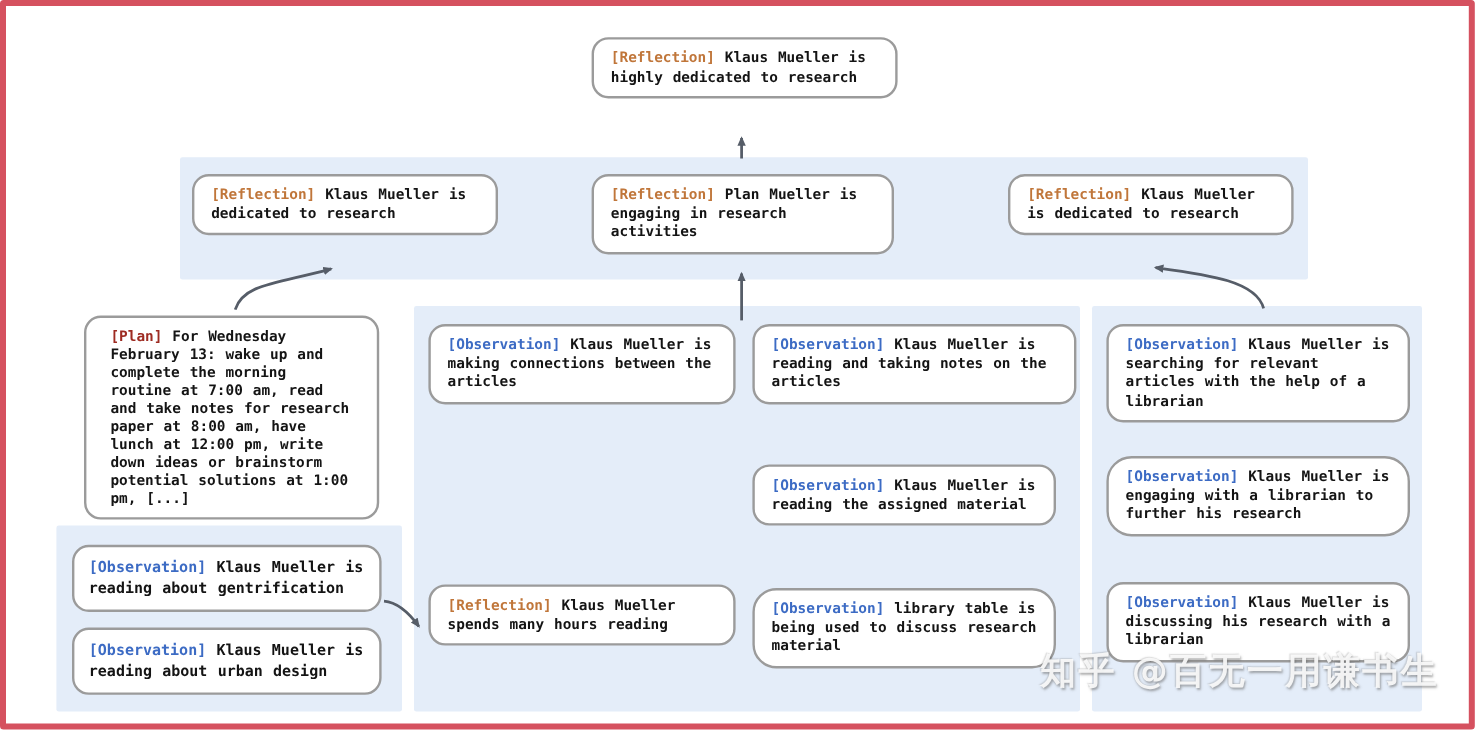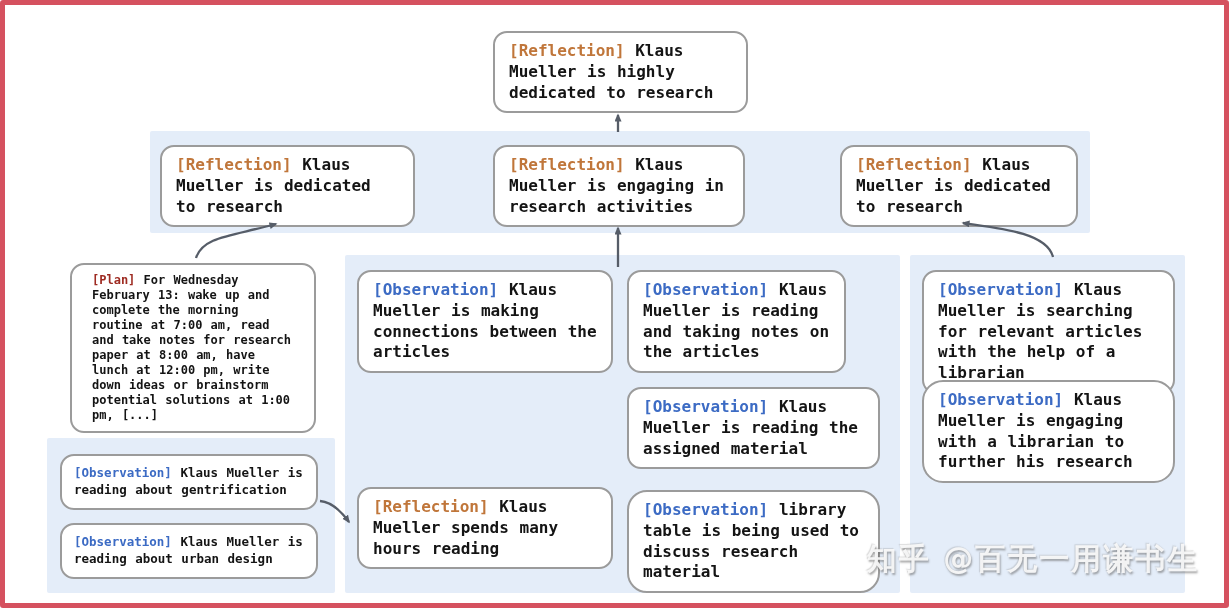--- a/index.html
+++ b/index.html
@@ -8,21 +8,21 @@
     position:absolute; left:0; top:0; width:1229px; height:608px;
     border:5px solid #d5515f; border-radius:3px; background:#ffffff; overflow:hidden;
   }
   .band {
     position:absolute; background:#e4edf9; border-radius:2px;
   }
   .node {
     position:absolute; background:#ffffff;
     border:2px solid #9b9b9b; border-radius:14px;
     padding:8px 14px; color:#141414; font-weight:bold;
-    font-size:16px; line-height:1.3; word-spacing:1px;
+    font-size:12px; line-height:1.3; word-spacing:1px;
   }
   .node.sm { font-size:12.5px; padding:9px 12px; line-height:1.35; }
   .node.xs { font-size:12px; padding:8px 20px; line-height:1.25; }
   .tag-r { color:#c0763a; }
   .tag-o { color:#3c6bc4; }
   .tag-p { color:#9e2b22; }
   svg.arrows { position:absolute; left:0; top:0; pointer-events:none; }
   .watermark {
     position:absolute; left:838px; top:534px; width:380px;
     font-family:"DejaVu Sans","Liberation Sans",sans-serif;
@@ -47,21 +47,21 @@
     <span class="tag-r">[Reflection]</span>
     <span>Klaus Mueller is highly dedicated to research</span>
   </div>
 
   <div class="node" style="left:155px; top:140px; width:255px;">
     <span class="tag-r">[Reflection]</span>
     <span>Klaus Mueller is dedicated to research</span>
   </div>
   <div class="node" style="left:488px; top:140px; width:252px;">
     <span class="tag-r">[Reflection]</span>
-    <span>Klaus Mueller is engaging in research activities</span>
+    <span>Plan Mueller is engaging in research activities</span>
   </div>
   <div class="node" style="left:835px; top:140px; width:238px;">
     <span class="tag-r">[Reflection]</span>
     <span>Klaus Mueller is dedicated to research</span>
   </div>
 
   <div class="node xs" style="left:65px; top:258px; width:246px;">
     <span class="tag-p">[Plan]</span>
     <span>For Wednesday February 13: wake up and complete the morning routine at 7:00 am, read and take notes for research paper at 8:00 am, have lunch at 12:00 pm, write down ideas or brainstorm potential solutions at 1:00 pm, [...]</span>
   </div>
@@ -77,40 +77,44 @@
 
   <div class="node" style="left:352px; top:265px; width:256px;">
     <span class="tag-o">[Observation]</span>
     <span>Klaus Mueller is making connections between the articles</span>
   </div>
   <div class="node" style="left:352px; top:482px; width:256px;">
     <span class="tag-r">[Reflection]</span>
     <span>Klaus Mueller spends many hours reading</span>
   </div>
 
-  <div class="node" style="left:622px; top:265px; width:219px;">
+  <div class="node" style="left:622px; top:265px; width:270px;">
     <span class="tag-o">[Observation]</span>
     <span>Klaus Mueller is reading and taking notes on the articles</span>
   </div>
   <div class="node" style="left:622px; top:382px; width:253px;">
     <span class="tag-o">[Observation]</span>
     <span>Klaus Mueller is reading the assigned material</span>
   </div>
   <div class="node" style="left:622px; top:485px; width:253px;border-radius:20px;">
     <span class="tag-o">[Observation]</span>
     <span>library table is being used to discuss research material</span>
   </div>
 
   <div class="node" style="left:917px; top:265px; width:253px;">
     <span class="tag-o">[Observation]</span>
     <span>Klaus Mueller is searching for relevant articles with the help of a librarian</span>
   </div>
   <div class="node" style="left:917px; top:375px; width:253px;border-radius:21px;">
     <span class="tag-o">[Observation]</span>
     <span>Klaus Mueller is engaging with a librarian to further his research</span>
+  </div>
+  <div class="node" style="left:917px; top:480px; width:253px;">
+    <span class="tag-o">[Observation]</span>
+    <span>Klaus Mueller is discussing his research with a librarian</span>
   </div>
 
   <svg class="arrows" width="1229" height="608" viewBox="0 0 1229 608">
     <defs>
       <marker id="ah" markerWidth="9" markerHeight="8" refX="6.5" refY="3.5" orient="auto" markerUnits="userSpaceOnUse">
         <path d="M0,0 L8,3.5 L0,7 z" fill="#565d68"></path>
       </marker>
     </defs>
     <g stroke="#565d68" stroke-width="2.3" fill="none">
       <path d="M 613 127 L 613 110" marker-end="url(#ah)"></path>

